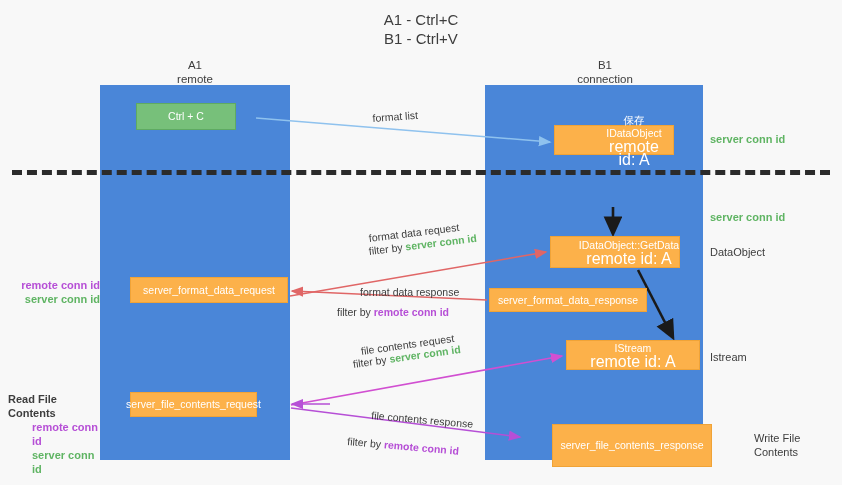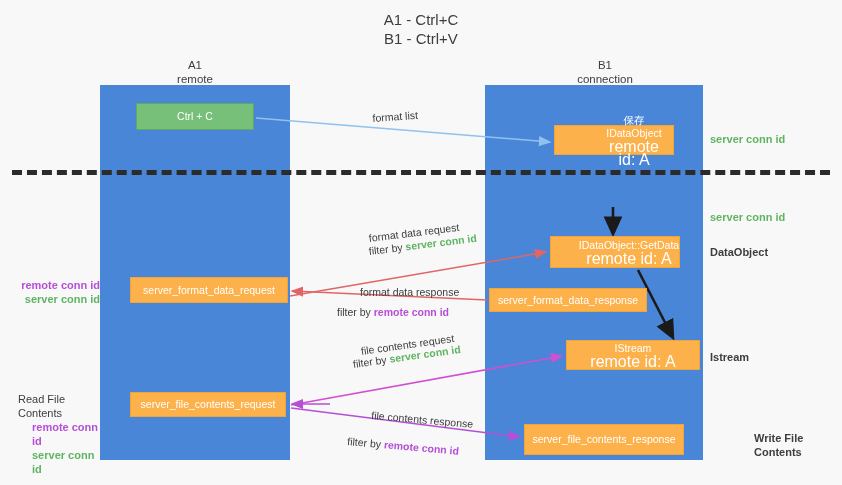--- a/index.html
+++ b/index.html
@@ -64,56 +64,55 @@
     text-align: center;
     color: #ffffff;
     font-size: 10.5px;
     line-height: 13px;
     padding: 2px 4px;
   }
   .box.green { background: #77c07a; border: 1px solid #5faa62; }
   .box.orange { background: #fcb14a; border: 1px solid #f0a337; }
   .box .l2 { font-size: 16px; }
 
-  #box-ctrlc   { left: 136px; top: 103px; width: 118px; height: 27px; }
+  #box-ctrlc   { left: 136px; top: 103px; width: 100px; height: 27px; }
   #box-idobj   { left: 554px; top: 125px; width: 120px; height: 30px; padding-left: 44px; }
   #box-ctrlv   { left: 554px; top: 181px; width: 118px; height: 25px; }
   #box-getdata { left: 550px; top: 236px; width: 130px; height: 32px; padding-left: 32px; }
   #box-sfdreq  { left: 130px; top: 277px; width: 158px; height: 26px; }
   #box-sfdresp { left: 489px; top: 288px; width: 158px; height: 24px; }
   #box-istream { left: 566px; top: 340px; width: 134px; height: 30px; }
-  #box-sfcreq  { left: 130px; top: 392px; width: 156px; height: 25px; }
-  #box-sfcresp { left: 524px; top: 424px; width: 160px; height: 31px; }
+  #box-sfcreq  { left: 130px; top: 392px; width: 127px; height: 25px; }
+  #box-sfcresp { left: 552px; top: 424px; width: 160px; height: 43px; }
 
   
   .side-label {
     font-size: 11px;
     line-height: 14px;
     color: #3d3d3d;
-    font-weight: bold;
   }
   .side-label.green-txt { color: #5fb463; font-weight: bold; }
   #lbl-serverconn-1 { left: 710px; top: 132px; }
   #lbl-serverconn-2 { left: 710px; top: 210px; }
   #lbl-dataobject   { left: 710px; top: 245px; }
   #lbl-istream      { left: 710px; top: 350px; }
   #lbl-writefile    { left: 710px; top: 431px; margin-left: 44px; }
 
   
   .left-label {
     font-size: 11px;
     line-height: 14px;
     color: #3d3d3d;
     text-align: left;
   }
   .cid-remote { color: #b64fd6; font-weight: bold; }
   .cid-server { color: #5fb463; font-weight: bold; }
   #lbl-left-1 { left: 8px; top: 278px; width: 92px; text-align: right;}
   #lbl-left-2 { left: 8px; top: 392px; width: 92px; text-align: left; }
-  #lbl-left-2 .rfc { color: #3d3d3d; font-weight: normal; margin-left: 10px; }
+  #lbl-left-2 .rfc { color: #3d3d3d; font-weight: bold; }
   #lbl-left-2 .ids { margin-left: 24px; display: block; }
 
   
   .edge-label {
     font-size: 10.5px;
     line-height: 14px;
     color: #3d3d3d;
     white-space: nowrap;
   }
 

